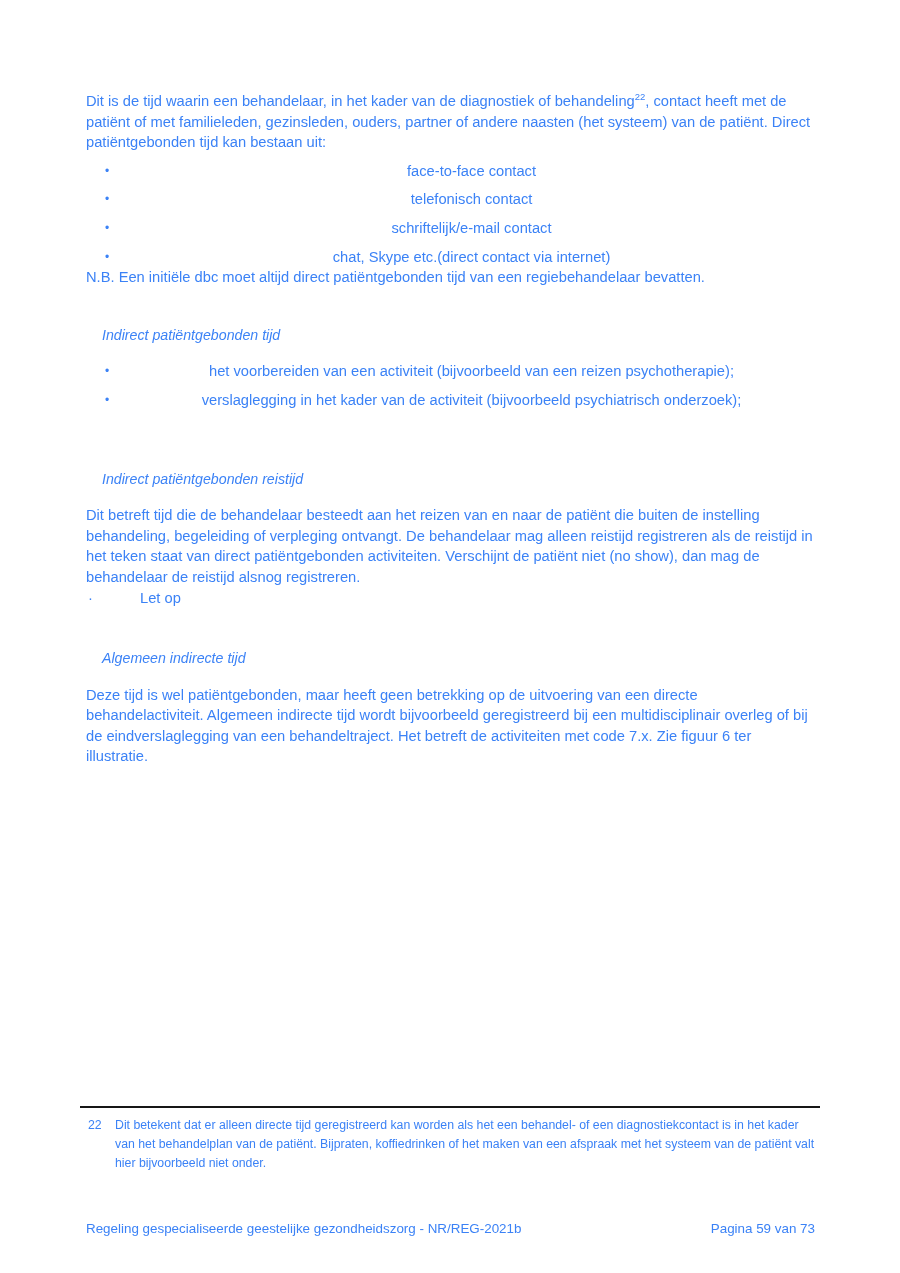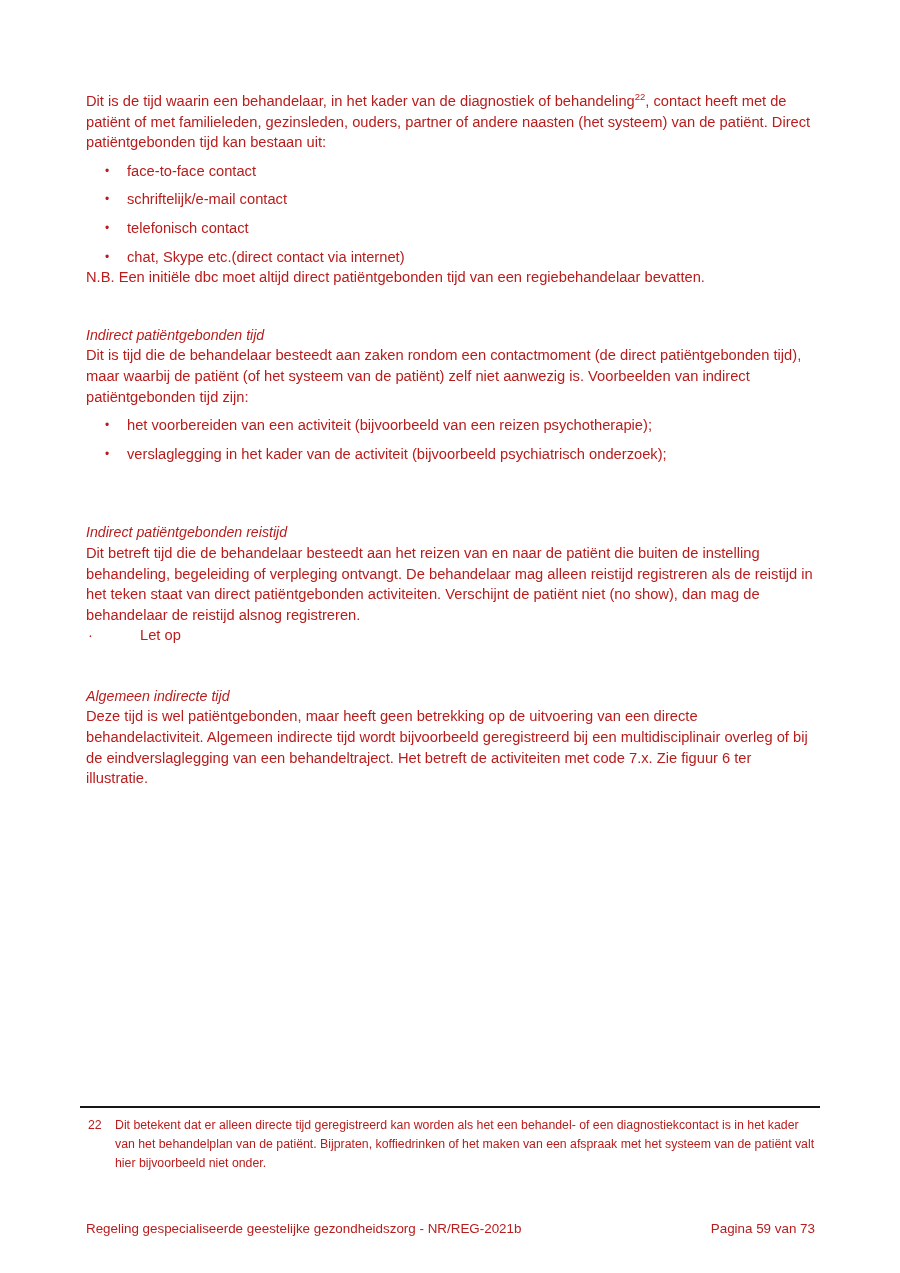--- a/index.html
+++ b/index.html
@@ -2,49 +2,49 @@
 <html><head>
 <meta charset="utf-8">
 <style>
   html, body { margin:0; padding:0; background:#ffffff; }
   .page {
     position:relative;
     width:900px;
     height:1273px;
     background:#ffffff;
     font-family:"Liberation Sans", sans-serif;
-    color:#b91c1c;
+    color:#3b82f6;
     overflow:hidden;
   }
   .content {
     position:absolute;
     left:86px;
     top:91px;
     width:730px;
     font-size:14.7px;
     line-height:20.6px;
   }
   .content p { margin:0; }
 
   
   ul.bullets { list-style:none; margin:0; padding:0; }
-  ul.bullets li { position:relative; padding-left:41px; margin-top:8px; }
+  ul.bullets li { position:relative; padding-left:41px; margin-top:8px;text-align:center; }
   ul.bullets li::before {
     content:"\2022";
     position:absolute;
     left:19px;
     top:0;
     font-size:12px;
   }
 
   .subheading {
     font-style:italic;
     font-weight:normal;
     font-size:14.2px;
-    margin:0;
+    margin:16px;
   }
 
   .nb-note        { margin-top:30px; }
   .h-indirect     { margin-top:37px; }
   .p-indirect     { margin-top:7px; }
   .h-reistijd     { margin-top:58px; }
   .p-reistijd     { margin-top:12px; }
   .letop-line     { margin-top:26px; position:relative; padding-left:54px; }
   .letop-line::before { content:"\00B7"; position:absolute; left:2px; top:0; }
   .p-letop        { margin-top:9px; }
@@ -90,29 +90,28 @@
 <body>
 
 <div class="page">
 
   <div class="content">
 
     <p class="intro"><span>Dit is de tijd waarin een behandelaar, in het kader van de diagnostiek of behandeling</span><sup class="fn-ref">22</sup><span>, contact heeft met de patiënt of met familieleden, gezinsleden, ouders, partner of andere naasten (het systeem) van de patiënt. Direct patiëntgebonden tijd kan bestaan uit:</span></p>
 
     <ul class="bullets">
       <li>face-to-face contact</li>
+      <li>telefonisch contact</li>
       <li>schriftelijk/e-mail contact</li>
-      <li>telefonisch contact</li>
       <li>chat, Skype etc.(direct contact via internet)</li>
     </ul>
 
     <p class="nb-note">N.B. Een initiële dbc moet altijd direct patiëntgebonden tijd van een regiebehandelaar bevatten.</p>
 
     <h3 class="subheading h-indirect">Indirect patiëntgebonden tijd</h3>
-    <p class="p-indirect">Dit is tijd die de behandelaar besteedt aan zaken rondom een contactmoment (de direct patiëntgebonden tijd), maar waarbij de patiënt (of het systeem van de patiënt) zelf niet aanwezig is. Voorbeelden van indirect patiëntgebonden tijd zijn:</p>
 
     <ul class="bullets">
       <li>het voorbereiden van een activiteit (bijvoorbeeld van een reizen psychotherapie);</li>
       <li>verslaglegging in het kader van de activiteit (bijvoorbeeld psychiatrisch onderzoek);</li>
     </ul>
 
     <h3 class="subheading h-reistijd">Indirect patiëntgebonden reistijd</h3>
     <p class="p-reistijd">Dit betreft tijd die de behandelaar besteedt aan het reizen van en naar de patiënt die buiten de instelling behandeling, begeleiding of verpleging ontvangt. De behandelaar mag alleen reistijd registreren als de reistijd in het teken staat van direct patiëntgebonden activiteiten. Verschijnt de patiënt niet (no show), dan mag de behandelaar de reistijd alsnog registreren.</p>
 
     <p class="letop-line">Let op</p>

